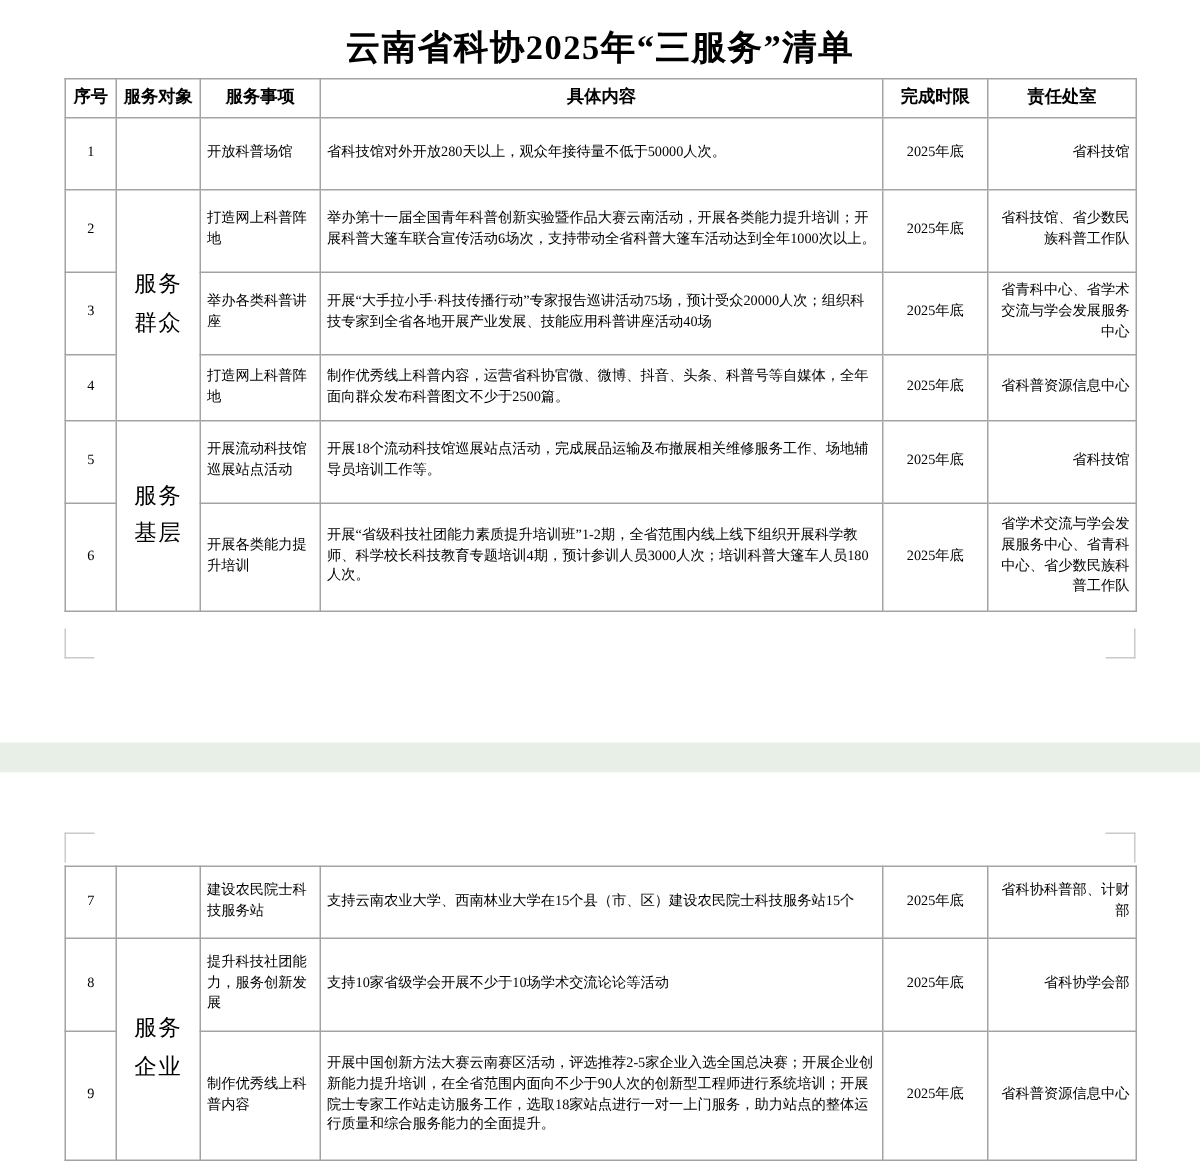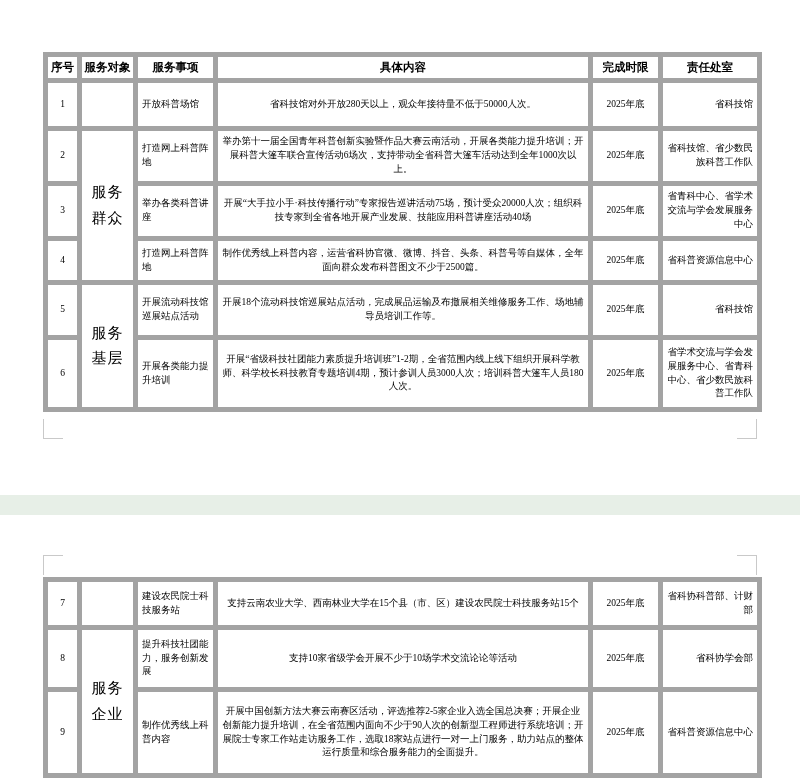--- a/index.html
+++ b/index.html
@@ -75,38 +75,38 @@
     position: absolute;
     border-collapse: collapse;
     table-layout: fixed;
     font-size: 9.5px;
     line-height: 1.45;
   }
   #table-page-1 { left: 43px; top: 52px; width: 714px; }
   #table-page-2 { left: 43px; top: 62px; width: 714px; }
 
   table.list-table td, table.list-table th {
-    border: 5px solid #a3a3a3;
+    border: 1px solid #a3a3a3;
     padding: 3px 4px;
     vertical-align: middle;
     box-sizing: border-box;
     word-break: break-all;
     font-family: Liberation Serif, serif;
   }
   table.list-table th {
     text-align: center;
     font-weight: bold;
     font-size: 11.5px;
     height: 26px;
     padding: 2px 2px;
   }
   .c-num     { width: 34px;  text-align: center; }
   .c-object  { width: 56px;  text-align: center; font-size: 15px; line-height: 1.7; letter-spacing: 1px; margin-top: 20px; }
   .c-item    { width: 80px;  text-align: left; }
-  .c-detail  { width: 375px; text-align: center; }
+  .c-detail  { width: 375px; text-align: left; }
   .c-limit   { width: 70px;  text-align: center; }
   .c-dept    { width: 99px;  text-align: right; }
 
   .hdr-num    { width: 34px; }
   .hdr-object { width: 56px; }
   .hdr-item   { width: 80px; }
   .hdr-detail { width: 375px; }
   .hdr-limit  { width: 70px; }
   .hdr-dept   { width: 99px; }
 
@@ -115,20 +115,21 @@
   .r-h44 { height: 44px; }
   .r-h62 { height: 62px; }
   .r-h72 { height: 72px; }
   .r-h86 { height: 86px; }
 </style>
 </head>
 <body>
 
 <div class="sheet" id="sheet-1">
 
+  <div class="doc-title">云南省科协2025年“三服务”清单</div>
 
   <table class="list-table" id="table-page-1">
     <colgroup>
       <col class="hdr-num">
         <col class="hdr-object">
         <col class="hdr-item">
       <col class="hdr-detail">
         <col class="hdr-limit">
         <col class="hdr-dept">
     </colgroup>

